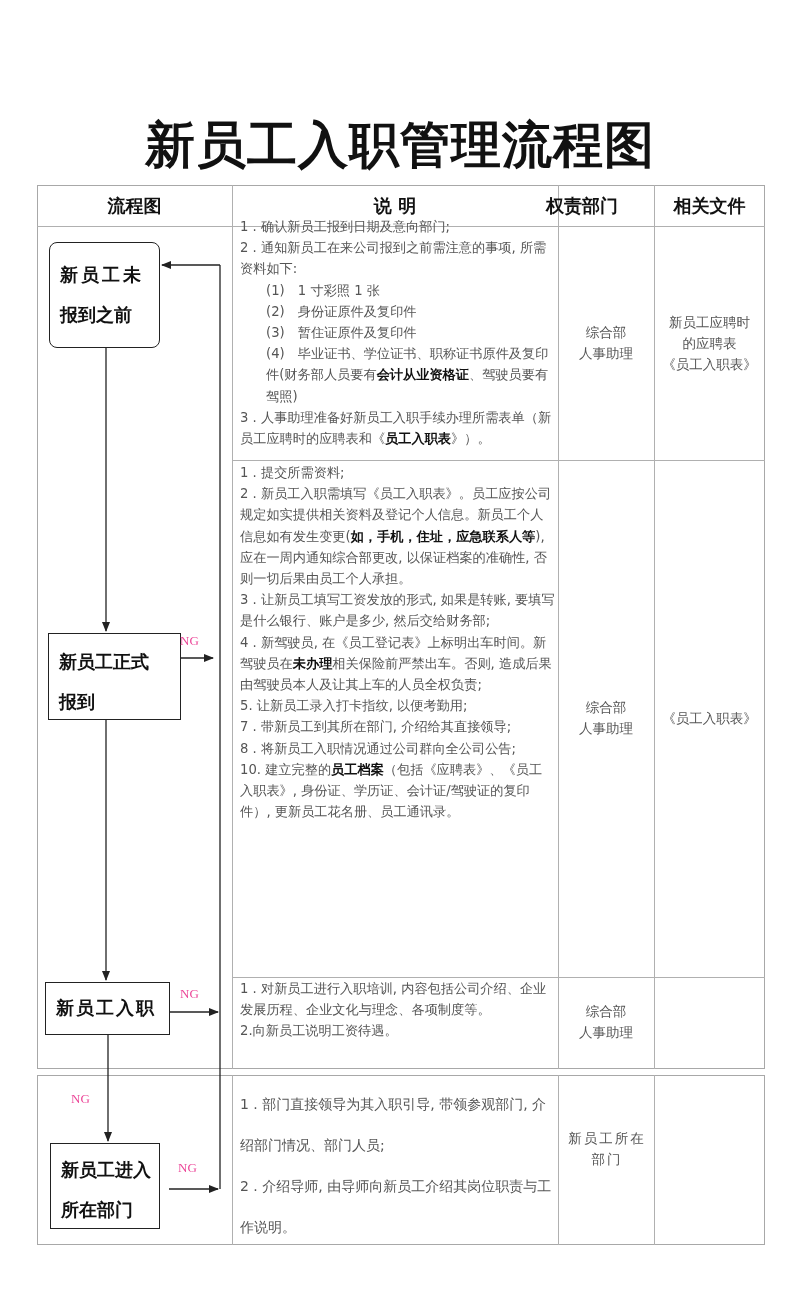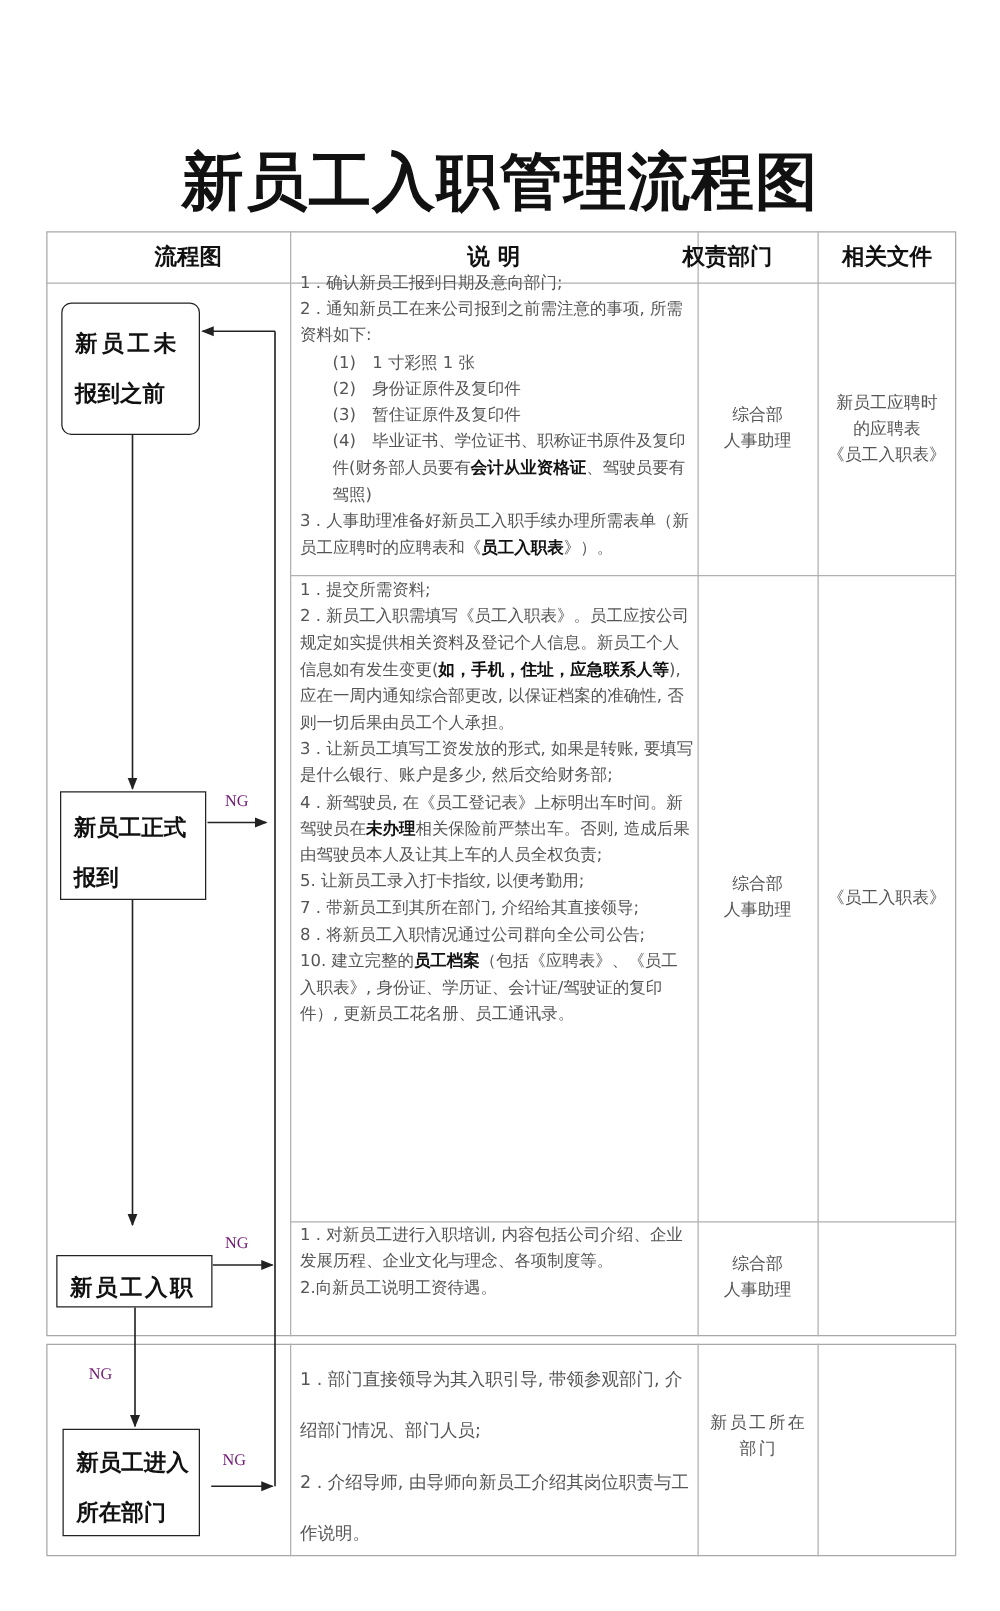--- a/index.html
+++ b/index.html
@@ -14,21 +14,21 @@
          font-size: 18px; font-weight: bold; color: #111; }
   .desc { position: absolute; left: 240px; width: 315px; font-size: 13.2px; color: #555;
           line-height: 21.2px; }
   .desc p { margin: 0; }
   .desc .ind { padding-left: 26px; }
   .desc b { color: #111; }
   .cell-c { position: absolute; text-align: center; font-size: 13.5px; color: #555; line-height: 21px; }
   .node { position: absolute; border: 1.5px solid #222; background: #fff; box-sizing: border-box;
           font-weight: bold; font-size: 18px; color: #111; }
   .node .ln { position: absolute; left: 10px; white-space: nowrap; }
-  .ng { position: absolute; font-family: "Liberation Serif", "DejaVu Serif", serif; font-size: 13px; color: #701a75; }
+  .ng { position: absolute; font-family: "Liberation Serif", "DejaVu Serif", serif; font-size: 13px; color: #ec4899; }
   svg.flow { position: absolute; left: 0; top: 0; }
 </style>
 </head>
 <body>
 
 <div class="title">新员工入职管理流程图</div>
 
 <div class="tbl" style="left:37px; top:185px; width:728px; height:884px;"></div>
 
 <div class="vline" style="left:232px; top:185px; height:884px;"></div>
@@ -38,21 +38,21 @@
 <div class="hline" style="left:37px; top:226px; width:728px;"></div>
 
 <div class="hline" style="left:232px; top:460px; width:533px;"></div>
 <div class="hline" style="left:232px; top:977px; width:533px;"></div>
 
 <div class="tbl" style="left:37px; top:1075px; width:728px; height:170px;"></div>
 <div class="vline" style="left:232px; top:1075px; height:170px;"></div>
 <div class="vline" style="left:558px; top:1075px; height:170px;"></div>
 <div class="vline" style="left:654px; top:1075px; height:170px;"></div>
 
-<div class="hdr" style="left:37px; width:195px;margin-left:16px;">流程图</div>
+<div class="hdr" style="left:37px; width:195px;">流程图</div>
 <div class="hdr" style="left:232px; width:326px;">说 明</div>
 <div class="hdr" style="left:534px; width:96px;">权责部门</div>
 <div class="hdr" style="left:654px; width:111px;">相关文件</div>
 
 <svg class="flow" width="800" height="1289">
   <defs>
     <marker id="arr" markerWidth="10" markerHeight="10" refX="9" refY="5" orient="auto" markerUnits="userSpaceOnUse">
       <path d="M0,1 L10,5 L0,9 z" fill="#222"></path>
     </marker>
   </defs>
@@ -66,25 +66,25 @@
 
   <line x1="166" y1="658" x2="213" y2="658" stroke="#222" stroke-width="1.3" marker-end="url(#arr)"></line>
   <line x1="170" y1="1012" x2="218" y2="1012" stroke="#222" stroke-width="1.3" marker-end="url(#arr)"></line>
   <line x1="169" y1="1189" x2="218" y2="1189" stroke="#222" stroke-width="1.3" marker-end="url(#arr)"></line>
 </svg>
 
 <div class="node" style="left:49px; top:242px; width:111px; height:106px; border-radius:8px;">
   <span class="ln" style="top:20px; letter-spacing:3px;">新员工未</span>
   <span class="ln" style="top:60px;">报到之前</span>
 </div>
-<div class="node" style="left:48px; top:633px; width:117px; height:87px;">
+<div class="node" style="left:48px; top:633px; width:133px; height:87px;">
   <span class="ln" style="top:16px;">新员工正式</span>
   <span class="ln" style="top:56px;">报到</span>
 </div>
-<div class="node" style="left:45px; top:982px; width:125px; height:42px;margin-top:22px;">
+<div class="node" style="left:45px; top:982px; width:125px; height:53px;">
   <span class="ln" style="top:13px; letter-spacing:2px;">新员工入职</span>
 </div>
 <div class="node" style="left:50px; top:1143px; width:110px; height:86px;">
   <span class="ln" style="top:14px;">新员工进入</span>
   <span class="ln" style="top:54px;">所在部门</span>
 </div>
 
 <span class="ng" style="left:180px; top:633px;">NG</span>
 <span class="ng" style="left:180px; top:986px;">NG</span>
 <span class="ng" style="left:71px; top:1091px;">NG</span>

